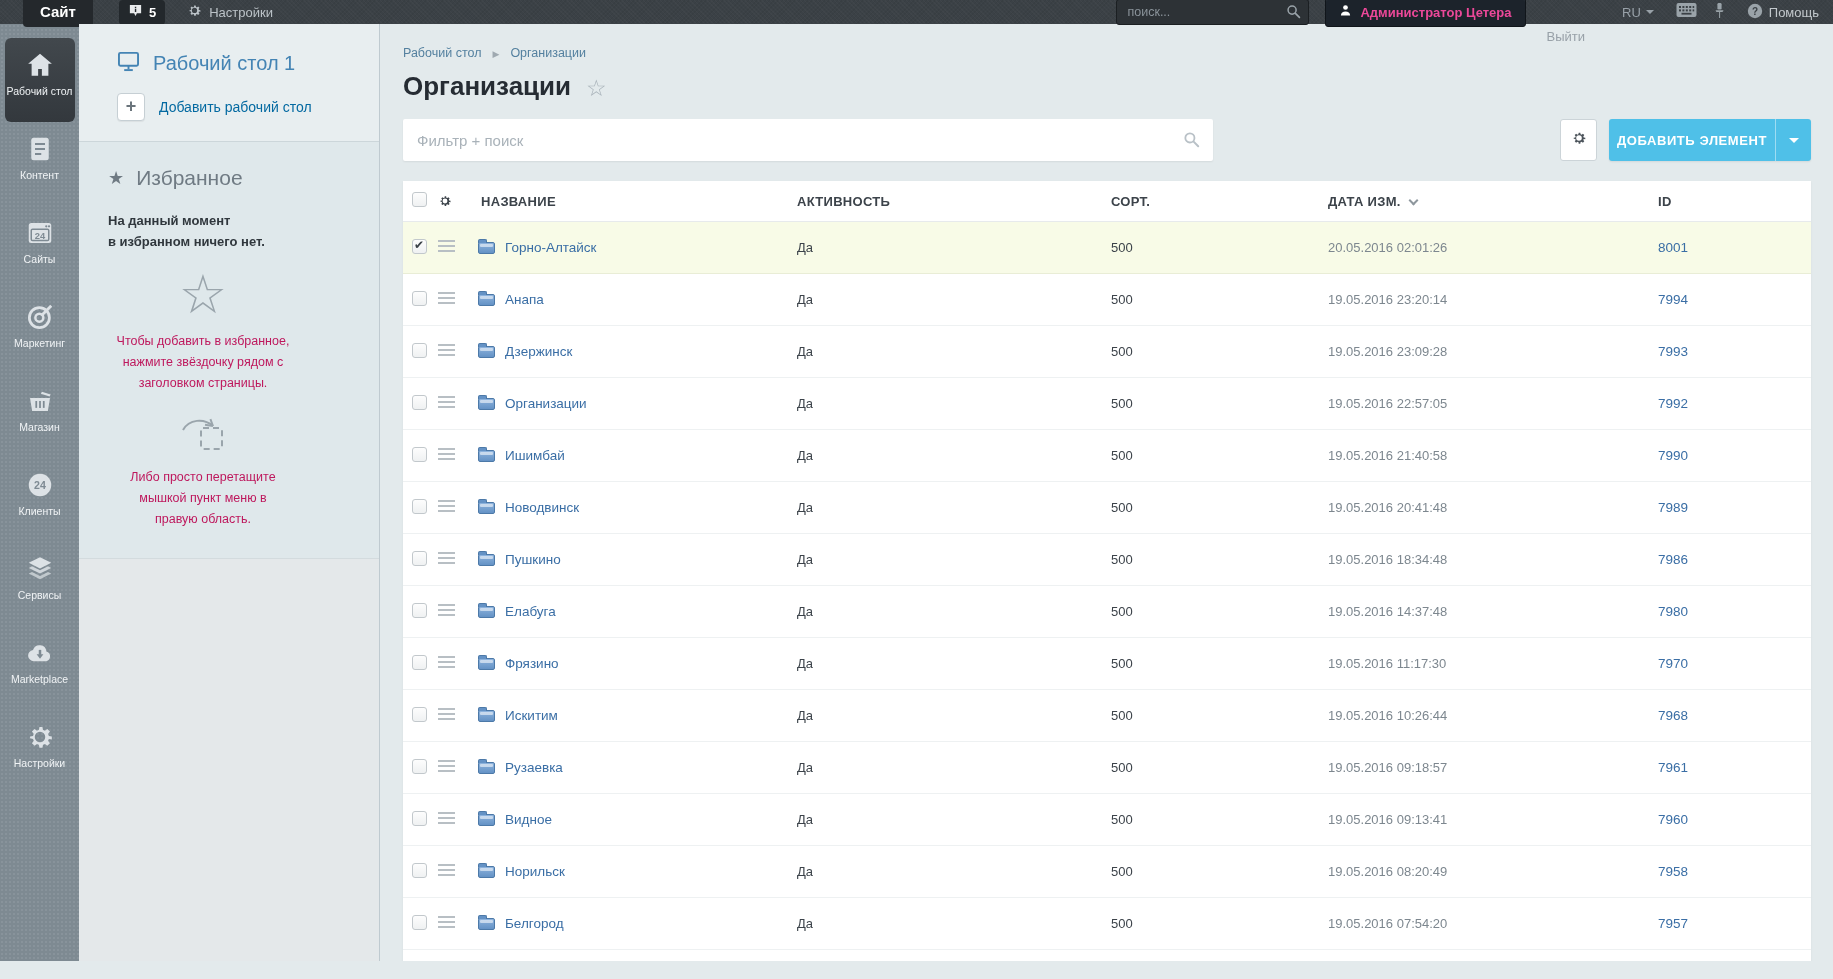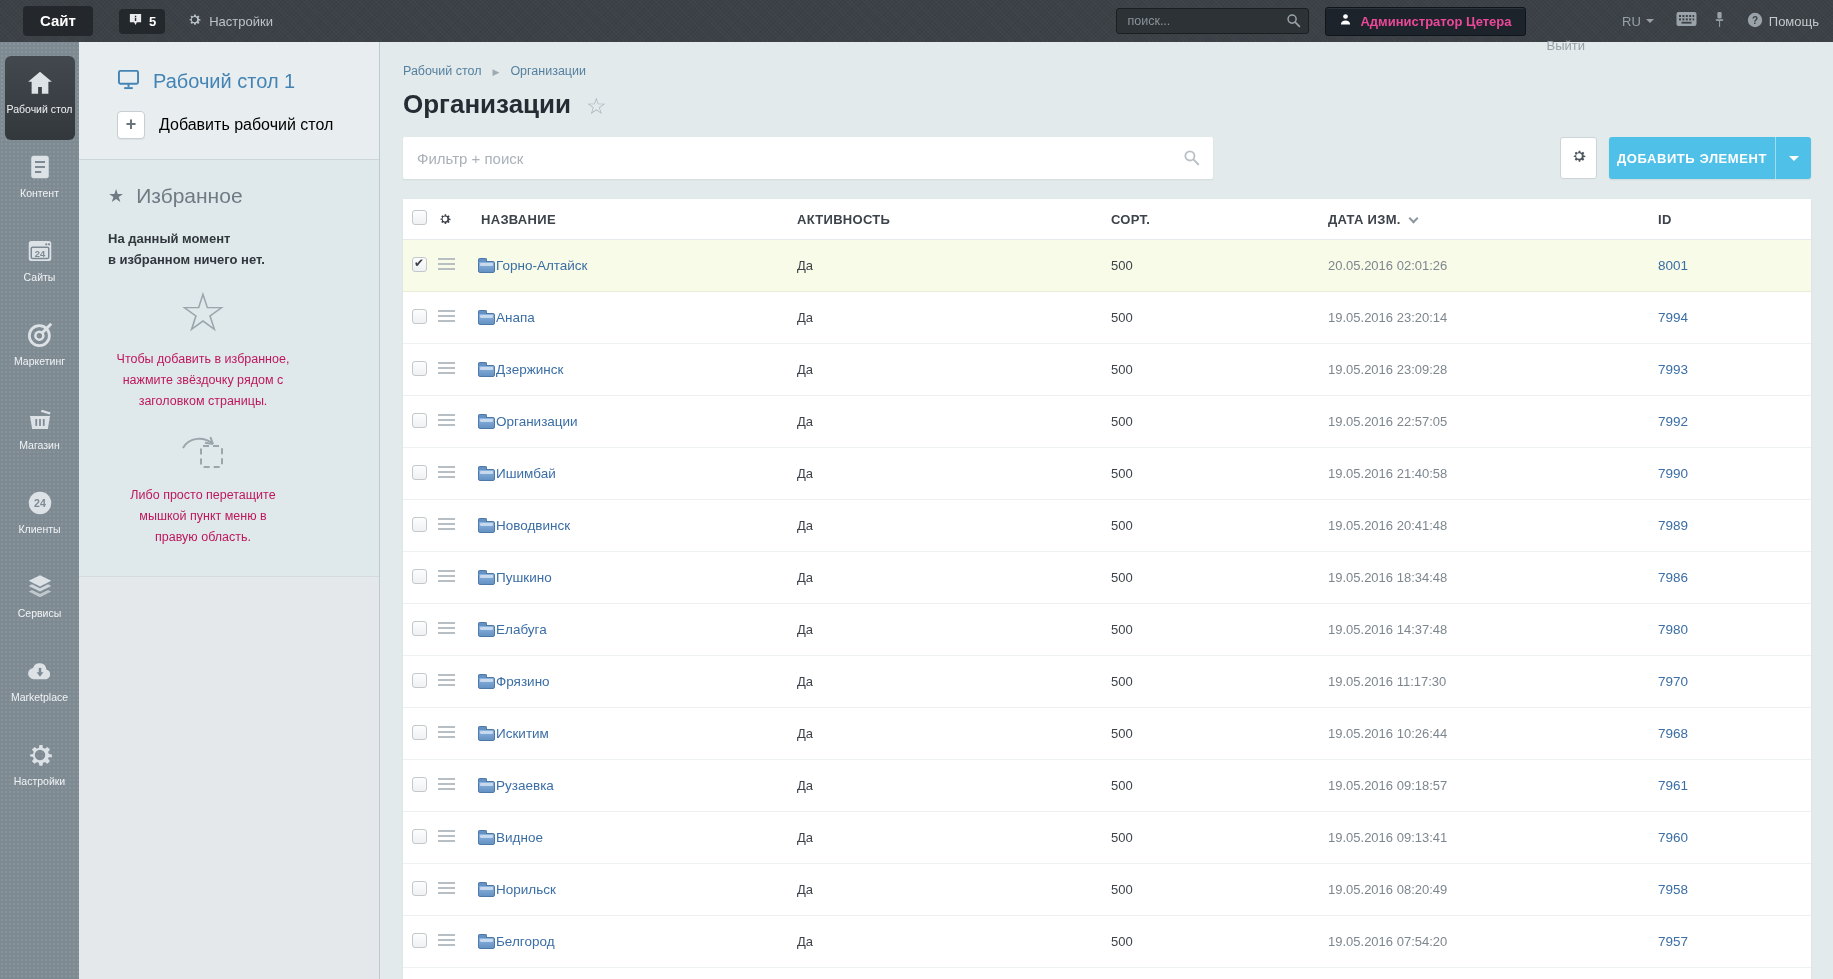--- a/index.html
+++ b/index.html
@@ -1,21 +1,21 @@
 <!DOCTYPE html>
 <html><head>
 <meta charset="utf-8">
 <style>
   * { box-sizing: border-box; margin: 0; padding: 0; }
   html,body { width:1833px; height:979px; overflow:hidden; }
   body { font-family:"Liberation Sans", sans-serif; background:#e3eaec; }
 
   
   .topbar{
-    height:42px; display:flex; align-items:center; position:relative;
+    height:24px; display:flex; align-items:center; position:relative;
     background-color:#3b4146;
     background-image:
       repeating-linear-gradient(45deg, rgba(255,255,255,.025) 0 1px, transparent 1px 3px),
       repeating-linear-gradient(-45deg, rgba(0,0,0,.05) 0 1px, transparent 1px 3px);
   }
   .tab-site{ margin-left:23px; background:#24282c; color:#fff; font-size:15px; font-weight:bold;
     height:30px; line-height:30px; padding:0 17px; border-radius:4px; }
   .tab-admin{ margin-left:8px; align-self:flex-end; height:36px; line-height:36px; padding:0 36px;
     background:#f2f3f1; color:#343a41; font-size:16px; font-weight:bold; border-radius:5px 5px 0 0;
     box-shadow:0 -1px 2px rgba(0,0,0,.25); }
@@ -60,21 +60,21 @@
   
   .panel{ width:301px; flex:none; background:#e4e8ea; border-right:1px solid #bfcad0; position:relative; }
   .panel-top{ background:#e8eef0; padding:27px 0 20px 38px; }
   .panel-title-row{ display:flex; align-items:center; gap:13px; }
   .panel-title-row svg{ width:23px; height:21px; color:#4484b4; }
   .panel-title{ font-size:20px; color:#4484b4; }
   .add-desktop-row{ margin-top:17px; display:flex; align-items:center; gap:14px; }
   .plus-btn{ width:28px; height:28px; background:#fff; border:1px solid #c6cfd4; border-radius:4px;
     color:#6a747b; font-size:18px; font-weight:bold; line-height:25px; text-align:center;
     box-shadow:0 1px 1px rgba(0,0,0,.06); }
-  .add-desktop-label{ font-size:16px; color:#000000; }
+  .add-desktop-label{ font-size:14px; color:#0369a1; }
   .favorites{ background:#dfe8eb; border-top:1px solid #ccd6da; border-bottom:1px solid #d3dbde;
     padding:24px 0 28px 29px; }
   .fav-title-row{ display:flex; align-items:center; gap:12px; color:#6f7a83; }
   .fav-star-small{ font-size:18px; }
   .fav-title{ font-size:21px; }
   .fav-col{ width:190px; }
   .fav-empty{ margin-top:20px; font-size:13px; font-weight:bold; color:#30373d; line-height:1.65; white-space:pre-line; }
   .fav-big-star{ display:block; text-align:center; font-size:54px; line-height:1; color:#9aa5ac; margin-top:14px; font-weight:normal; }
   .fav-hint{ white-space:pre-line; text-align:center; color:#be185d; font-size:12.5px; line-height:1.7; margin-top:10px; }
   .drag-icon{ display:block; width:46px; margin:20px auto 4px; color:#9aa5ac; }
@@ -114,21 +114,21 @@
     align-items:center; padding-left:9px; }
   .thead{ height:41px; border-bottom:1px solid #e7eaec; }
   .th{ font-size:11.5px; font-weight:bold; color:#49525a; letter-spacing:.3px; }
   .th-name{ padding-left:3px; }
   .th-gear{ color:#959da4; } .th-gear svg{ width:14px; height:14px; display:block; }
   .sort-chevron{ display:inline-block; width:7px; height:7px; border-right:2px solid #8e979d;
     border-bottom:2px solid #8e979d; transform:rotate(45deg); margin-left:9px; margin-bottom:2px; }
   .trow{ height:52px; border-bottom:1px solid #eef1f2; background:#fff; }
   .trow.selected{ background:#f8fbe7; border-bottom-color:#e9edd6; }
   .cell{ font-size:13px; color:#3c434a; }
-  .c-name{ display:flex; align-items:flex-end; gap:1px; }
+  .c-name{ display:flex; align-items:center; gap:10px; }
   .c-date{ color:#7d878f; }
   .link{ color:#3a6ea5; font-size:13.5px; text-decoration:none; cursor:pointer; }
   .checkbox{ width:15px; height:15px; background:linear-gradient(#fdfdfd,#eff1f2);
     border:1px solid #c2c8cc; border-radius:3px; position:relative; display:inline-block; }
   .checkbox.checked::after{ content:"\2714"; position:absolute; left:1px; top:-2px; font-size:12px; color:#3a4147; }
   .drag-handle{ width:17px; height:12px; display:inline-block;
     background:repeating-linear-gradient(to bottom,#b8bfc4 0 2px,transparent 2px 5px); }
   .folder{ width:17px; height:12px; flex:none; background:linear-gradient(#8db3dd,#6492c5);
     border:1px solid #4c79a8; border-radius:2px; position:relative; }
   .folder::before{ content:""; position:absolute; top:-4px; left:-1px; width:7px; height:3px;

